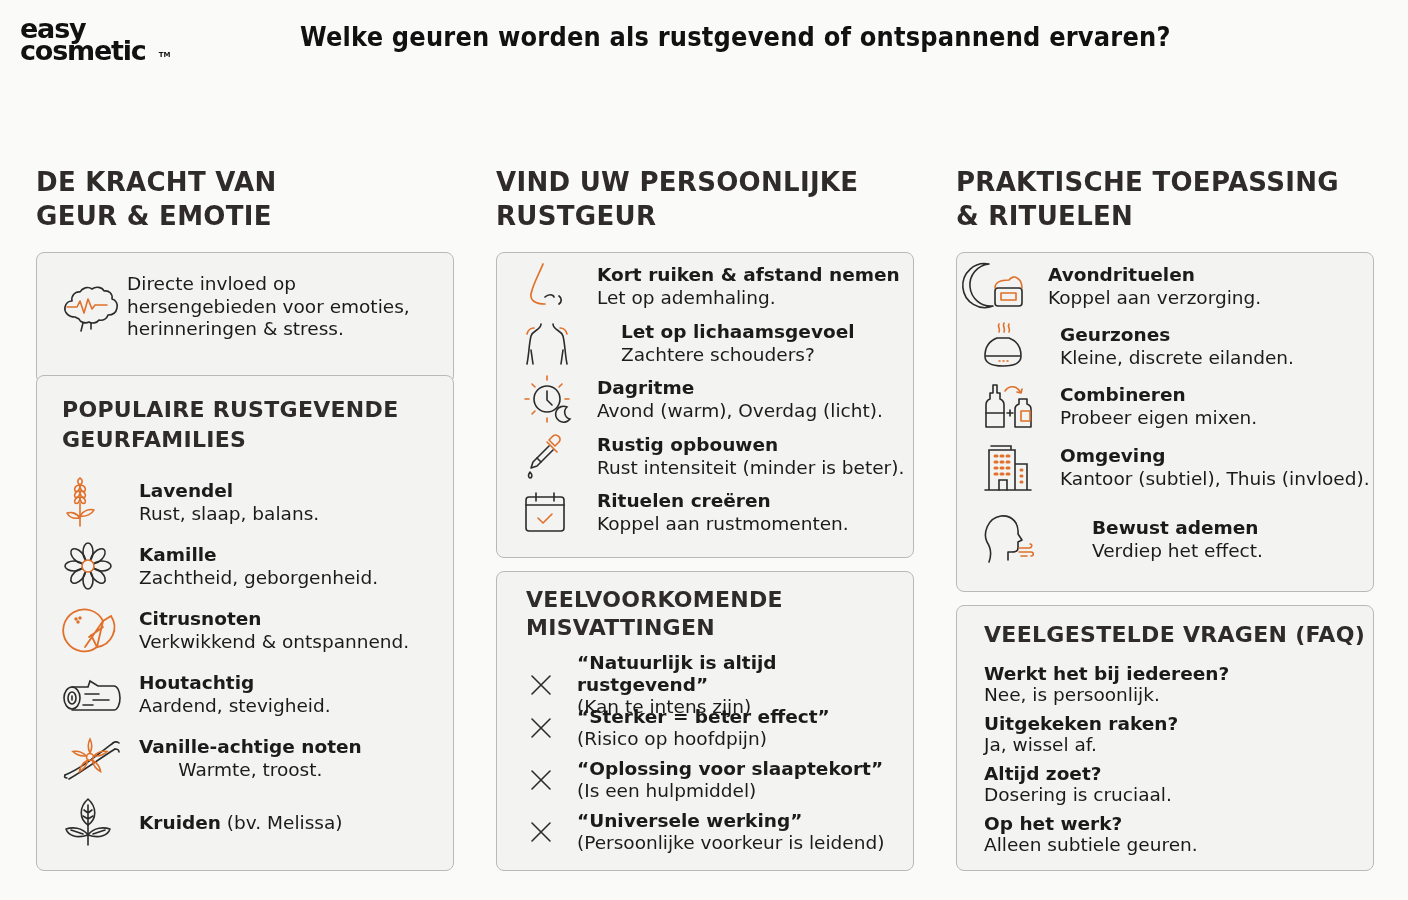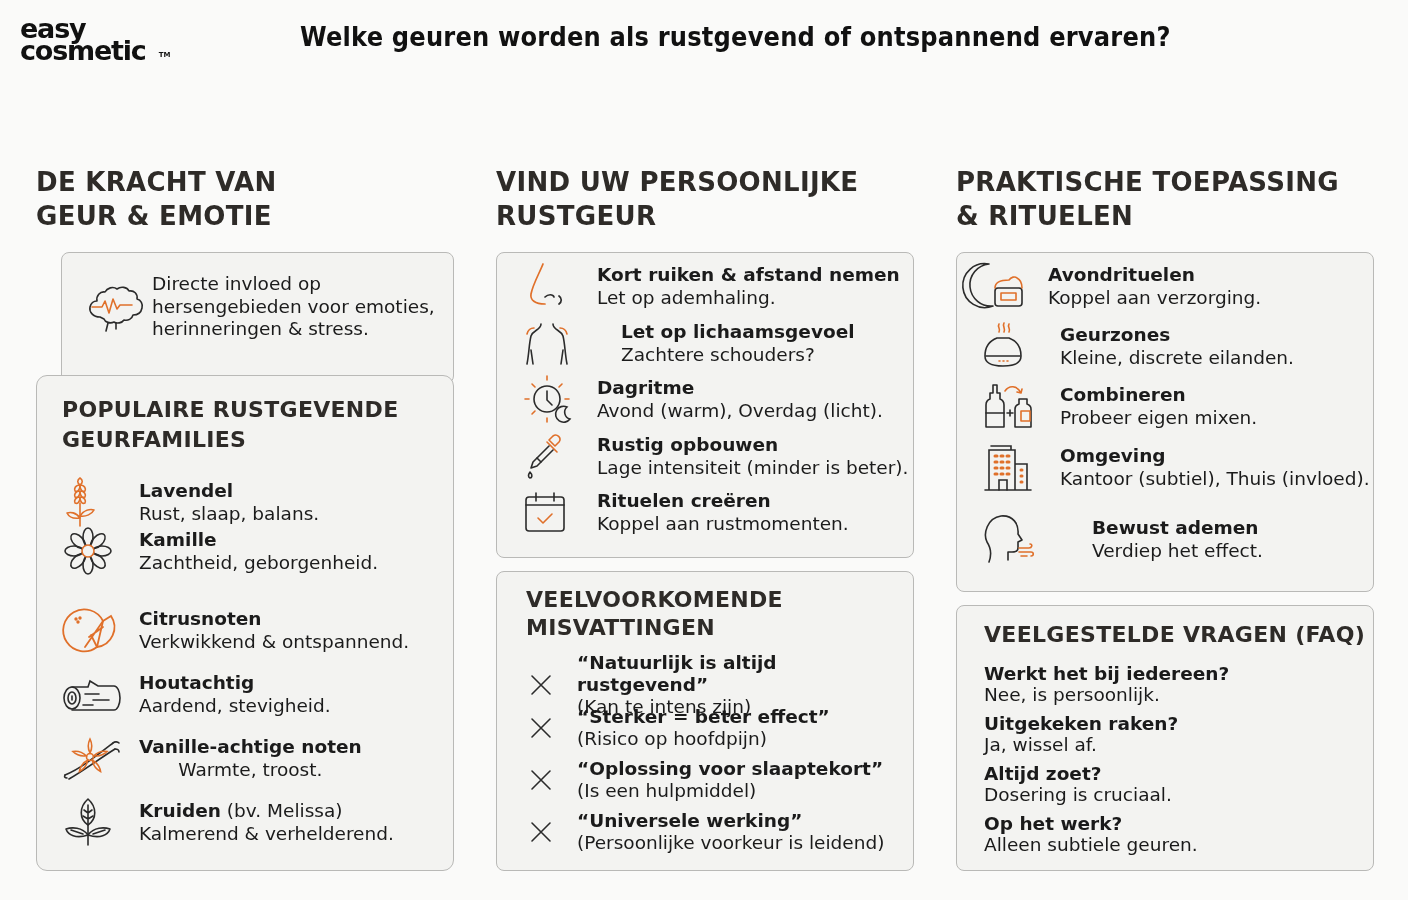--- a/index.html
+++ b/index.html
@@ -66,38 +66,38 @@
 </div>
 
 <h1 class="main-title">Welke geuren worden als rustgevend of ontspannend ervaren?</h1>
 
 <section class="col col1">
   <h2 class="col-heading">
     <span>DE KRACHT VAN</span><br>
     <span>GEUR &amp; EMOTIE</span>
   </h2>
 
-  <div class="card" style="top:87px; height:132px;margin-left:25px;">
+  <div class="card" style="top:87px; height:132px;">
     <div class="row" style="top:20px; left:20px;">
       <span class="icon" style="width:70px;flex-basis:70px;">
         <svg width="62" height="56" viewBox="0 0 62 56" fill="none" stroke="#2b2b2b" stroke-width="1.6" stroke-linecap="round" stroke-linejoin="round">
           <path d="M14 38c-7 0-11-5-10-10 1-4 4-6 7-6-1-5 3-10 8-9 2-4 8-6 12-3 4-3 10-2 12 2 5-1 9 3 8 8 4 1 6 5 5 9-1 5-5 7-9 7-1 4-5 6-9 5-2 3-7 4-10 2-4 2-9 0-10-3z"></path>
           <path d="M22 44l-2 8M30 44l0 6"></path>
           <path d="M6 28h10l3-6 4 12 4-14 4 10 3-4h12" stroke="#e0702a"></path>
         </svg>
       </span>
       <div class="txt" style="line-height:22.5px;">
         <span class="d">Directe invloed op</span>
         <span class="d">hersengebieden voor emoties,</span>
         <span class="d">herinneringen &amp; stress.</span>
       </div>
     </div>
   </div>
 
-  <div class="card" style="top:210px; height:496px;border-radius:11px;">
+  <div class="card" style="top:210px; height:496px;">
     <div class="sub-heading" style="left:25px; top:19px;">
       <span>POPULAIRE RUSTGEVENDE</span><br>
       <span>GEURFAMILIES</span>
     </div>
 
     <div class="row" style="top:102px; left:26px;">
       <span class="icon" style="width:76px;flex-basis:76px;justify-content:flex-start;">
         <svg width="34" height="52" viewBox="0 0 34 52" fill="none" stroke="#e0702a" stroke-width="1.6" stroke-linecap="round" stroke-linejoin="round">
           <path d="M17 2c-3 2-3 5 0 7 3-2 3-5 0-7z"></path>
           <path d="M17 9c-5 0-6 4-5 6 2 1 5 0 5-6zM17 9c5 0 6 4 5 6-2 1-5 0-5-6z"></path>
@@ -107,21 +107,21 @@
           <path d="M17 42c-4-6-10-6-13-5 2 4 7 6 13 5z"></path>
           <path d="M17 40c4-6 10-7 14-6-2 4-8 7-14 6z"></path>
         </svg>
       </span>
       <div class="txt">
         <span class="t">Lavendel</span>
         <span class="d">Rust, slaap, balans.</span>
       </div>
     </div>
 
-    <div class="row" style="top:151px; left:26px;align-items:center;">
+    <div class="row" style="top:166px; left:26px;align-items:center;">
       <span class="icon" style="width:76px;flex-basis:76px;justify-content:flex-start;">
         <svg width="50" height="50" viewBox="0 0 50 50" fill="none" stroke="#2b2b2b" stroke-width="1.6">
           <g transform="translate(25 25)">
             <ellipse cx="0" cy="-14" rx="5" ry="9"></ellipse>
             <ellipse cx="0" cy="-14" rx="5" ry="9" transform="rotate(45)"></ellipse>
             <ellipse cx="0" cy="-14" rx="5" ry="9" transform="rotate(90)"></ellipse>
             <ellipse cx="0" cy="-14" rx="5" ry="9" transform="rotate(135)"></ellipse>
             <ellipse cx="0" cy="-14" rx="5" ry="9" transform="rotate(180)"></ellipse>
             <ellipse cx="0" cy="-14" rx="5" ry="9" transform="rotate(225)"></ellipse>
             <ellipse cx="0" cy="-14" rx="5" ry="9" transform="rotate(270)"></ellipse>
@@ -195,21 +195,20 @@
         <svg width="50" height="50" viewBox="0 0 50 50" fill="none" stroke="#2b2b2b" stroke-width="1.6" stroke-linecap="round" stroke-linejoin="round">
           <path d="M25 2c-9 8-9 20 0 26 9-6 9-18 0-26z"></path>
           <path d="M25 8v40M25 16l-4-3M25 16l4-3M25 22l-5-3M25 22l5-3"></path>
           <path d="M25 38c-6-8-16-8-22-6 2 6 10 10 22 6z"></path>
           <path d="M25 38c6-8 16-8 22-6-2 6-10 10-22 6z"></path>
           <path d="M8 33l12 4M42 33l-12 4"></path>
         </svg>
       </span>
       <div class="txt">
         <span class="t"><span>Kruiden</span><span class="paren"> (bv. Melissa)</span></span>
-        <span class="d">Kalmerend &amp; verhelderend.</span>
       </div>
     </div>
   </div>
 </section>
 
 <section class="col col2">
   <h2 class="col-heading">
     <span>VIND UW PERSOONLIJKE</span><br>
     <span>RUSTGEUR</span>
   </h2>
@@ -265,21 +264,21 @@
         <svg width="46" height="48" viewBox="0 0 46 48" fill="none" stroke-width="1.6" stroke-linecap="round" stroke-linejoin="round">
           <path d="M30 4c4-3 9 2 6 6l-4 4-6-6z" stroke="#e0702a"></path>
           <path d="M24 10l10 10" stroke="#e0702a"></path>
           <path d="M26 14l-16 16-2 6 6-2 16-16" stroke="#2b2b2b"></path>
           <path d="M14 26l4 4" stroke="#2b2b2b"></path>
           <path d="M7 40c-2 3-2 5 0 6 2 0 3-3 0-6z" stroke="#2b2b2b"></path>
         </svg>
       </span>
       <div class="txt">
         <span class="t">Rustig opbouwen</span>
-        <span class="d">Lage intensiteit (minder is beter).</span>
+        <span class="d">Rust intensiteit (minder is beter).</span>
       </div>
     </div>
 
     <div class="row" style="top:235px; left:26px;">
       <span class="icon" style="width:74px;flex-basis:74px;justify-content:flex-start;">
         <svg width="44" height="42" viewBox="0 0 44 42" fill="none" stroke-width="1.6" stroke-linecap="round" stroke-linejoin="round">
           <rect x="3" y="6" width="38" height="34" rx="3" stroke="#2b2b2b"></rect>
           <path d="M3 14h38M13 2v8M31 2v8" stroke="#2b2b2b"></path>
           <path d="M15 27l5 5 9-9" stroke="#e0702a"></path>
         </svg>

